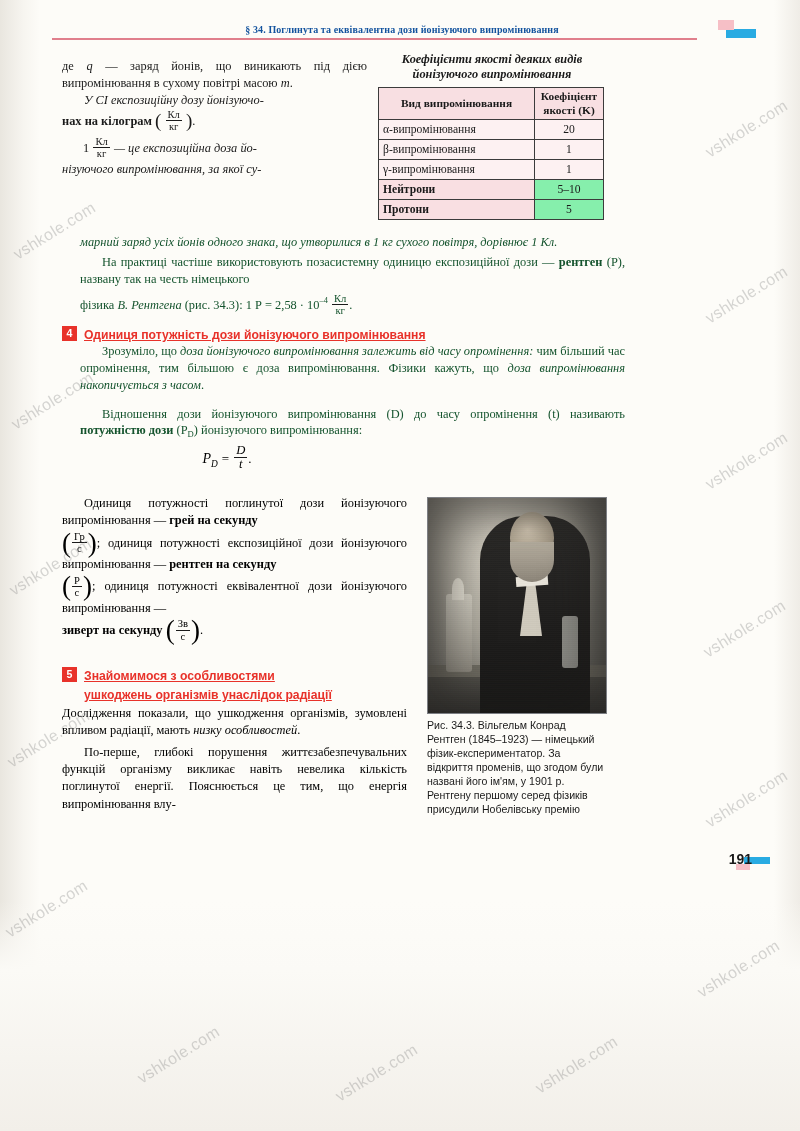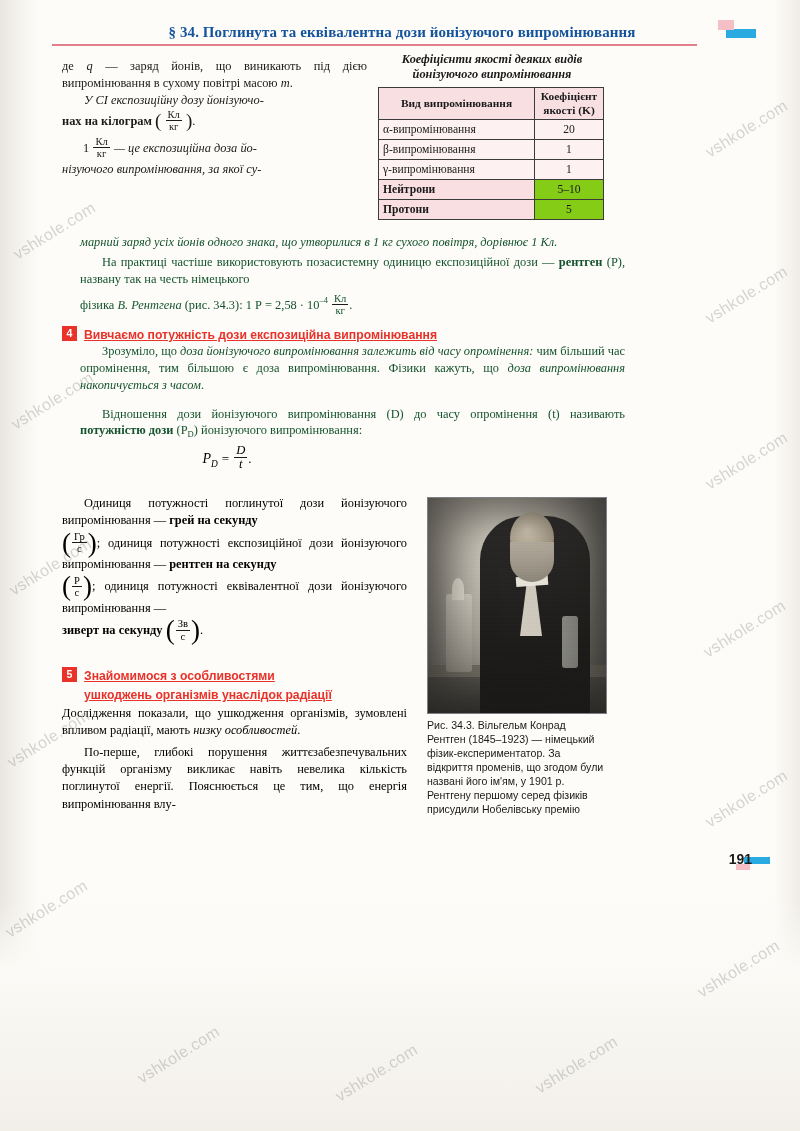--- a/index.html
+++ b/index.html
@@ -21,21 +21,21 @@
     background:linear-gradient(0deg,#f2efe9 0%,#fbfaf6 70%,rgba(253,252,248,0) 100%);}
   .edge-right{position:absolute;right:0;top:0;width:26px;height:1131px;
     background:linear-gradient(270deg,#efece6 0%,#fdfcf8 100%);}
 
   
   .header{
     position:absolute;left:52px;top:24px;width:700px;
   }
   .header-title{
     text-align:center;
-    font-size:15px;
+    font-size:10px;
     font-weight:bold;
     color:#13539e;
     letter-spacing:.1px;
     font-family:"Liberation Serif", serif;
   }
   .header-rule{
     margin-top:3px;
     height:1.6px;
     background:#e07f8c;
     width:645px;
@@ -86,21 +86,21 @@
     border:1px solid #3b3b3b;
     padding:2px 3px;
     vertical-align:middle;
   }
   table.qual th{
     background:#f8dfe2;font-weight:bold;text-align:center;line-height:1.16;font-size:11.4px;
   }
   table.qual td.name{background:#fdf1f2;padding-left:4px;}
   table.qual td.val{background:#fdf1f2;text-align:center;width:62px;}
   table.qual tr.hl td{background:#f9dfe2;font-weight:bold;}
-  table.qual tr.hl td.val{background:#84cc16;font-weight:normal;}
+  table.qual tr.hl td.val{background:#86efac;font-weight:normal;}
 
   
   .sec{
     position:absolute;left:62px;width:560px;
   }
   .sec .num{
     display:inline-block;width:15px;height:15px;background:#e8322a;color:#fff;
     font-family:"Liberation Sans", sans-serif;font-weight:bold;font-size:10.6px;
     text-align:center;line-height:15px;vertical-align:2px;margin-right:7px;
   }
@@ -270,21 +270,21 @@
       <span class="it">В. Рентгена</span>
       <span>(рис. 34.3): 1 Р = 2,58 · 10</span><sup style="font-size:8.4px">–4</sup>
       <span class="frac">
         <span class="num">Кл</span>
         <span class="den">кг</span>
       </span><span>.</span>
     </p>
   </div>
 
   <div class="sec" style="top:325px">
-    <span class="num">4</span><span class="txt ul">Вивчаємо потужність дози експозиційна випромінювання</span>
+    <span class="num">4</span><span class="txt ul">Одиниця потужність дози йонізуючого випромінювання</span>
   </div>
 
   <div class="full" style="top:343px">
     <p style="text-indent:22px">
       <span>Зрозуміло, що</span>
       <span class="it">доза йонізуючого випромінювання залежить від часу опромінення:</span>
       <span>чим більший час опромінення, тим більшою є доза випромінювання. Фізики кажуть, що</span>
       <span class="it">доза випромінювання накопичується з часом</span><span>.</span>
     </p>
     <p style="text-indent:22px;margin-top:12px">

